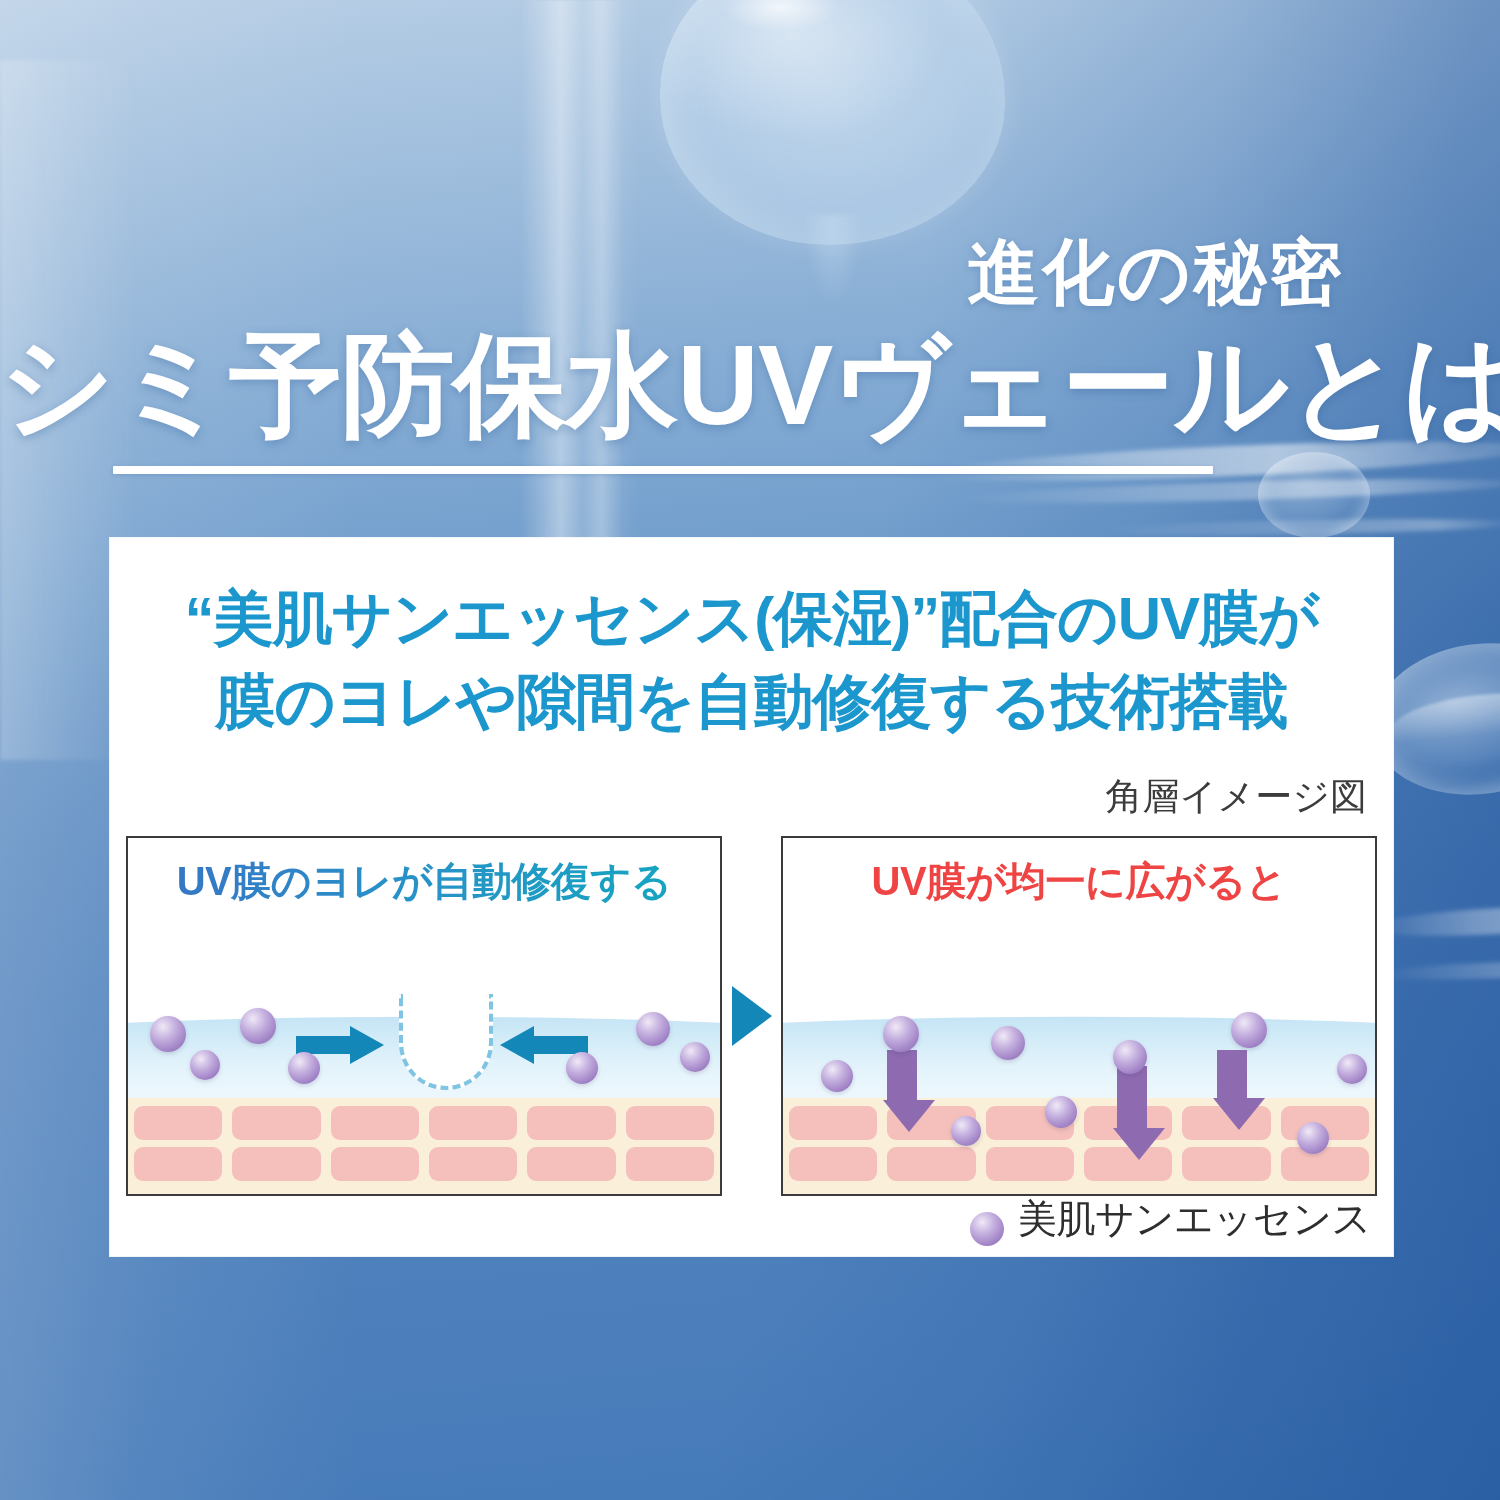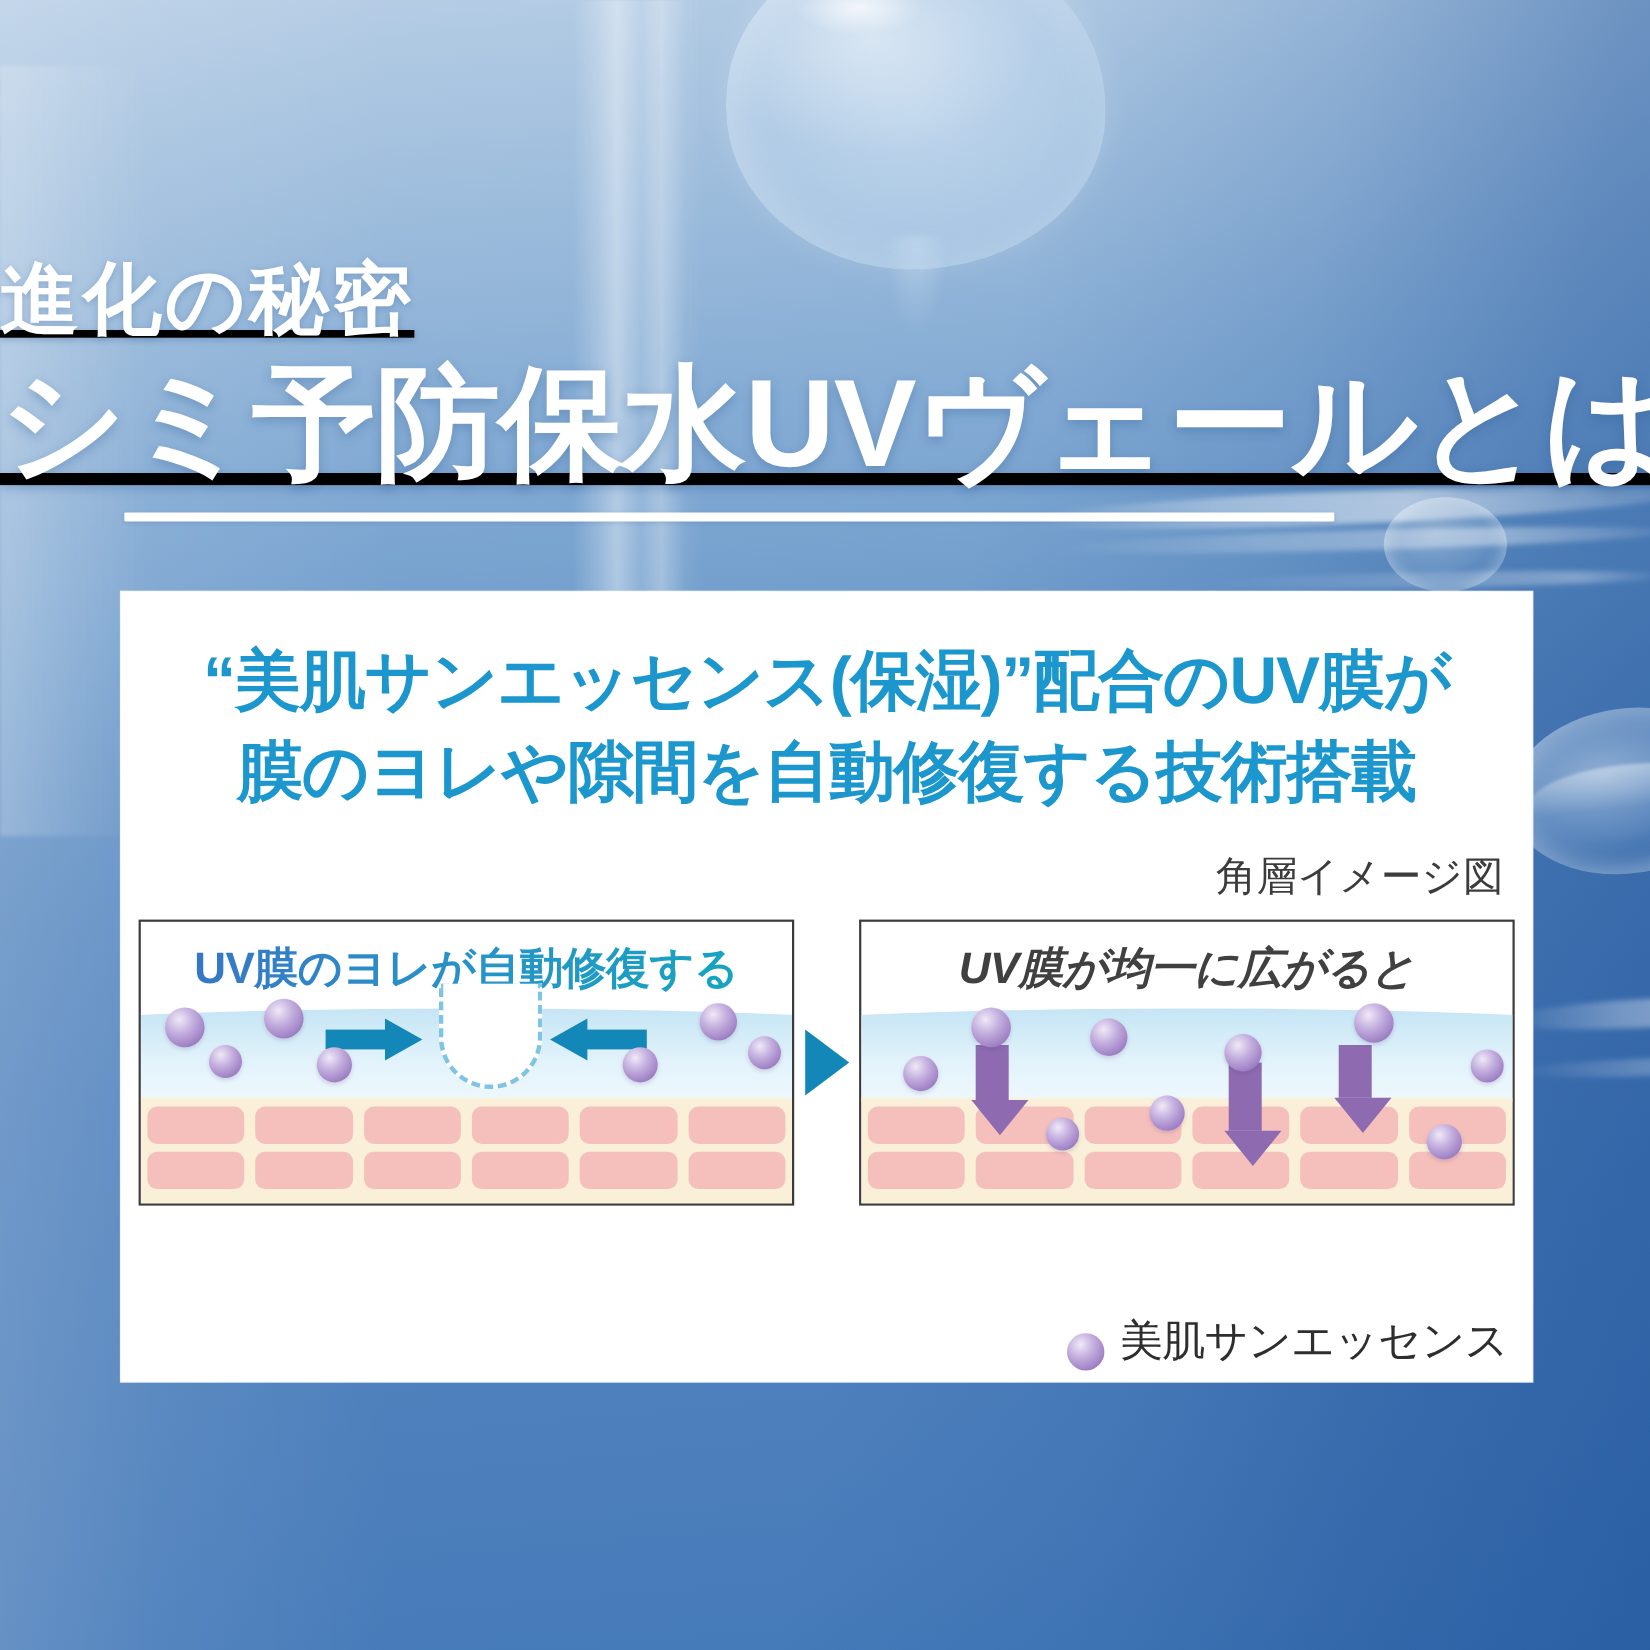--- a/index.html
+++ b/index.html
@@ -151,22 +151,21 @@
     background: linear-gradient(90deg,
       rgba(255,255,255,0.22) 0%,
       rgba(255,255,255,0.10) 46%,
       rgba(255,255,255,0) 100%);
     filter: blur(2px);
   }
 
   
   .headline-block {
     position:absolute; left:0; top:236px; width:1344px;
-    text-align:left;
-    text-decoration:underline;
+    text-align:right;
   }
   .headline-small {
     color:#ffffff;
     font-size:72px;
     font-weight:700;
     letter-spacing:3px;
     line-height:1;
     text-shadow: 0 2px 7px rgba(40,90,150,0.30);
   }
   .headline-main {
@@ -214,21 +213,21 @@
     color:#3c3c3c;
     font-size:37px;
     font-weight:500;
     letter-spacing:0px;
   }
 
   
   .panels-row {
     position:absolute;
     left:16px; top:298px;
-    width:1251px; height:260px;
+    width:1251px; height:360px;
     display:flex;
     align-items:stretch;
   }
 
   .panel {
     position:relative;
     width:596px;
     border:2px solid #3b3b3b;
     background:#ffffff;
     overflow:hidden;
@@ -245,21 +244,21 @@
     letter-spacing:-0.5px;
     white-space:nowrap;
   }
   .panel-title.blue {
     color:#2a8fc8;
     background: linear-gradient(100deg,#3a70c4 0%, #2a8fc8 42%, #12a8bf 100%);
     -webkit-background-clip:text;
     background-clip:text;
     -webkit-text-fill-color:transparent;
   }
-  .panel-title.purple { color:#404040;font-style:italic; }
+  .panel-title.purple { color:#ef4444; }
 
   
   .skin {
     position:absolute;
     left:0; right:0; bottom:0;
     height:196px;
   }
   .skin-uvfilm {
     position:absolute; left:0; right:0; top:0; height:104px;
     background: linear-gradient(180deg,#b9def2 0%, #cfeaf7 34%, #e3f3fb 66%, #eef8fd 100%);

